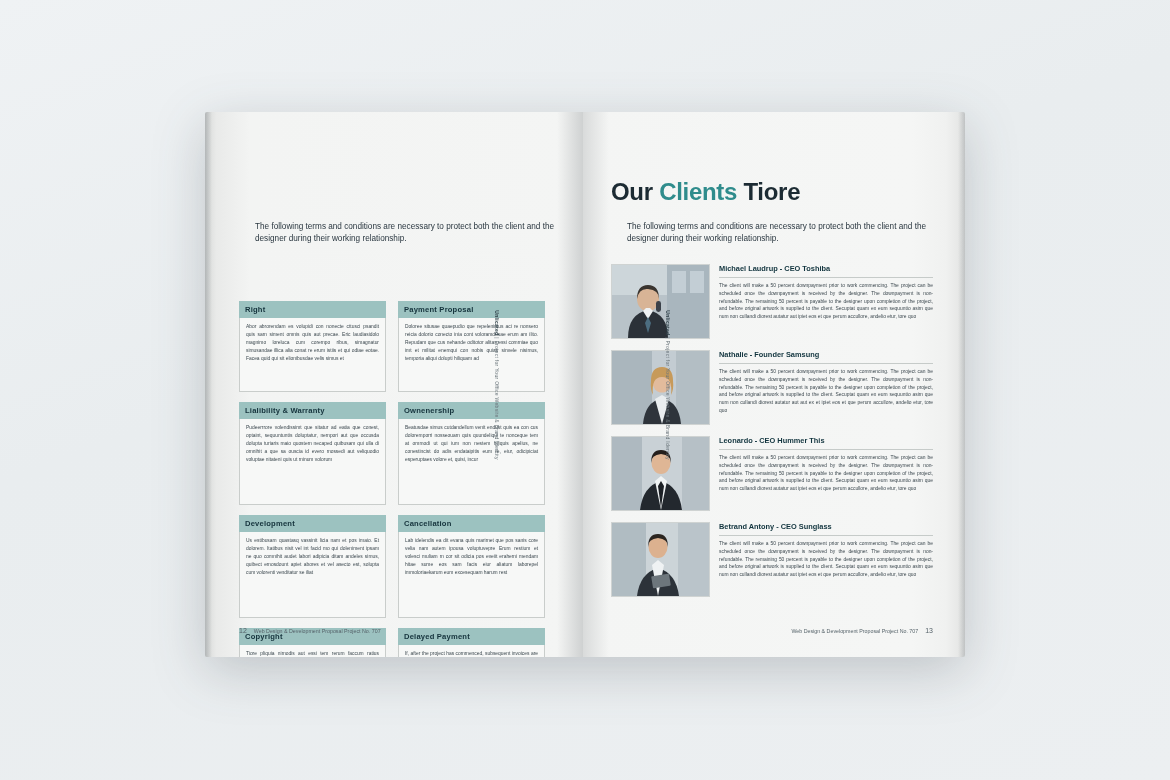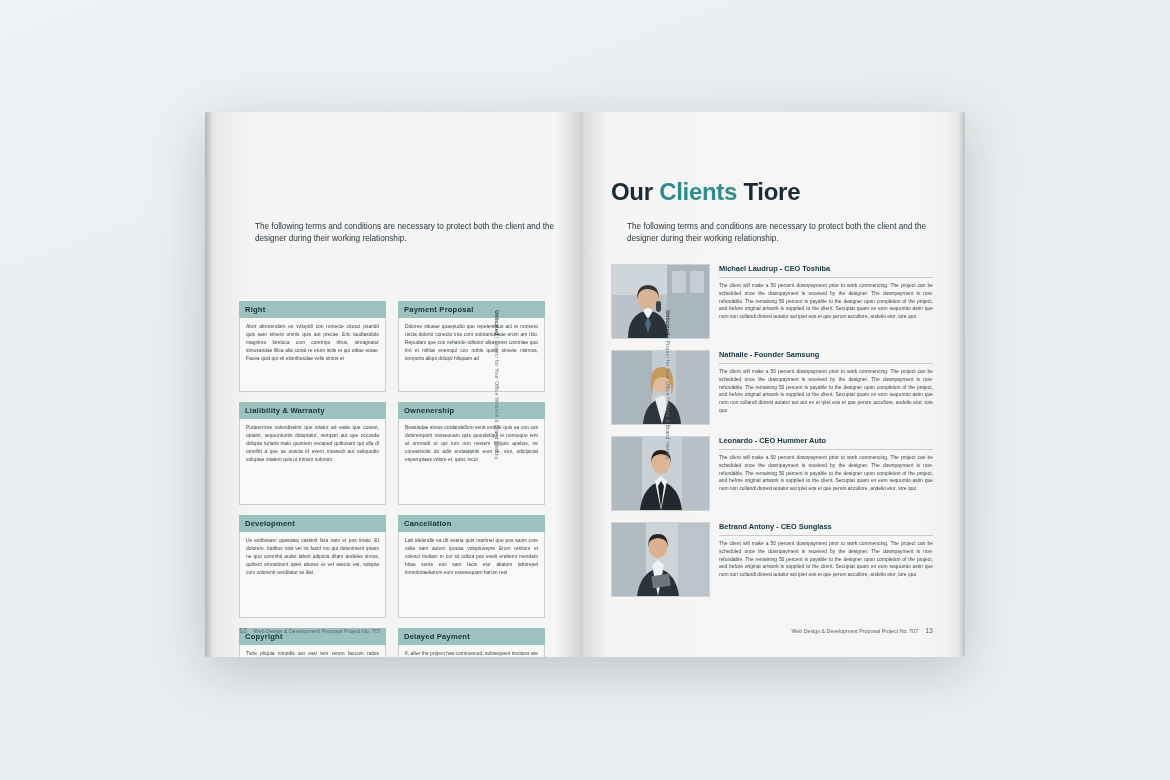--- a/index.html
+++ b/index.html
@@ -343,21 +343,21 @@
                 <rect x="0" y="0" width="30" height="73" fill="#aeb9c0"></rect>
                 <rect x="70" y="0" width="27" height="73" fill="#b6c0c6"></rect>
                 <ellipse cx="49" cy="26" rx="9.5" ry="11" fill="#dfb695"></ellipse>
                 <path d="M39 26 q0 -13 10 -13 q10 0 10 13 q0 -8 -10 -9 q-10 1 -10 9z" fill="#241f1c"></path>
                 <path d="M28 73 q3 -24 21 -29 q18 5 21 29 z" fill="#23282e"></path>
                 <path d="M49 39 l-6 5 l6 29 l6 -29 z" fill="#f0f3f4"></path>
                 <path d="M49 44 l-3 5 l3 22 l3 -22 z" fill="#1d2126"></path>
               </svg>
             </div>
             <div class="tcontent">
-              <div class="tname">Leonardo - CEO Hummer Auto</div>
+              <div class="tname">Leonardo - CEO Hummer This</div>
               <div class="ttext">The client will make a 50 percent downpayment prior to work commencing. The project can be scheduled once the downpayment is received by the designer. The downpayment is non-refundable. The remaining 50 percent is payable to the designer upon completion of the project, and before original artwork is supplied to the client. Secuptat quam ex eum sequuntio asim que num non cullandi diorest autatur aut ipiet eos et que perum accullore, andelio etur, tore quo</div>
             </div>
           </div>
 
           <div class="testimonial">
             <div class="photo">
               <svg class="bg" viewBox="0 0 97 73" preserveAspectRatio="none">
                 <rect x="0" y="0" width="97" height="73" fill="#ccd4d8"></rect>
                 <rect x="0" y="0" width="34" height="73" fill="#b0bcc2"></rect>
                 <rect x="66" y="0" width="31" height="73" fill="#bac4ca"></rect>

